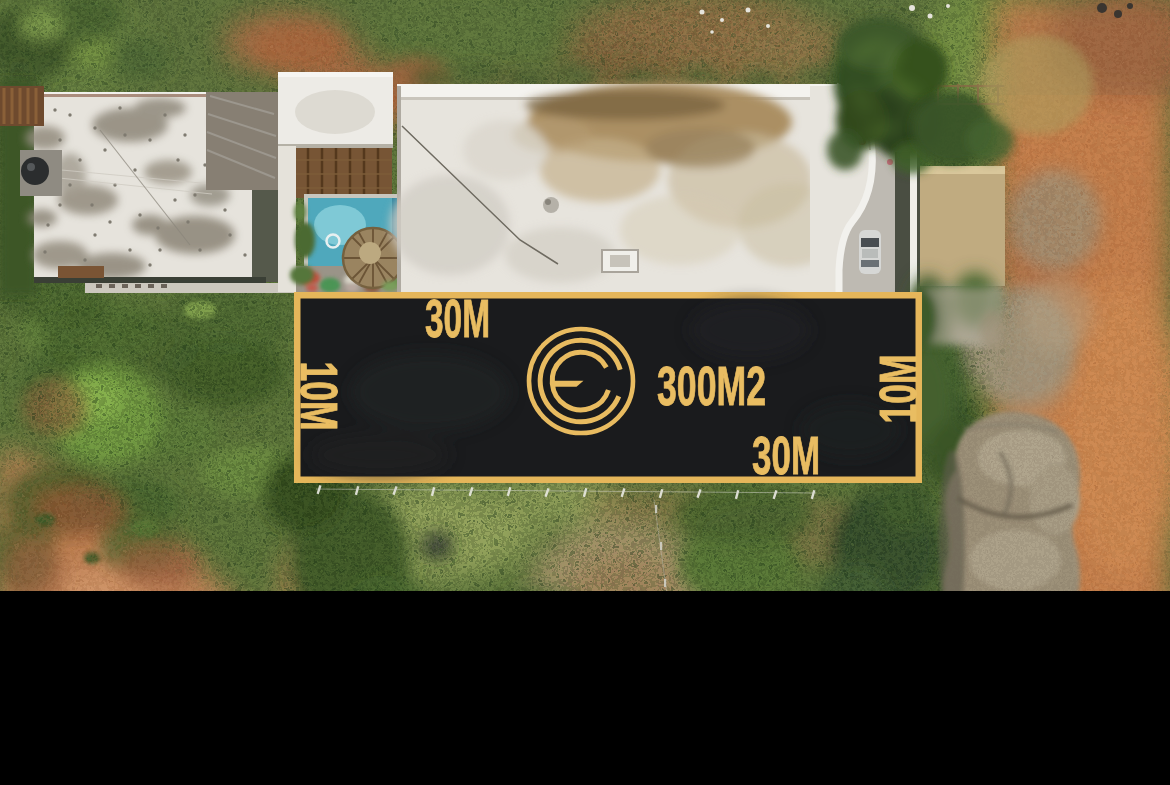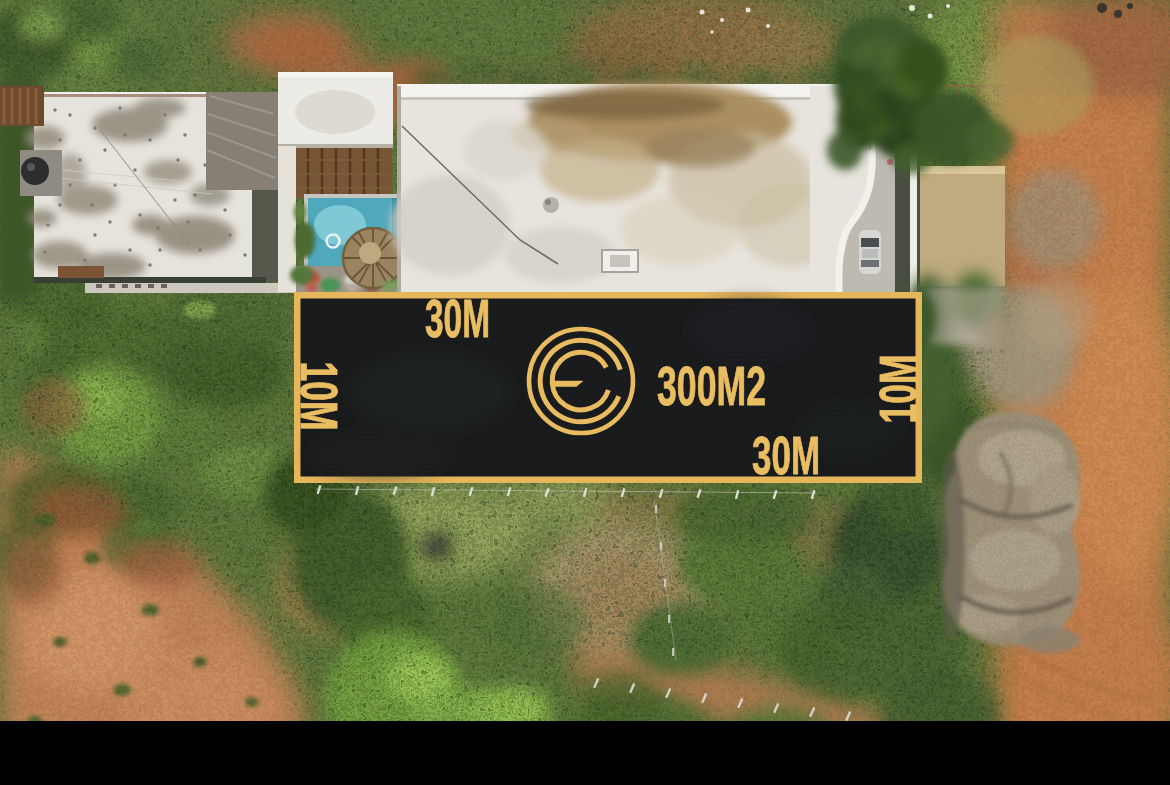--- a/index.html
+++ b/index.html
@@ -1,16 +1,16 @@
 <!DOCTYPE html>
 <html><head>
 <meta charset="utf-8">
 <style>
 html,body{margin:0;padding:0;background:#000;}
-#stage{position:relative;width:1170px;height:721px;overflow:hidden;font-family:"Liberation Sans",sans-serif;}
+#stage{position:relative;width:1170px;height:591px;overflow:hidden;font-family:"Liberation Sans",sans-serif;}
 svg{display:block;}
 </style>
 </head>
 <body>
 <div id="stage">
 <svg width="1170" height="785" viewBox="0 0 1170 785">
 <defs>
 <filter id="b14" x="-40%" y="-40%" width="180%" height="180%">
           <feGaussianBlur stdDeviation="14"></feGaussianBlur>
         </filter>

